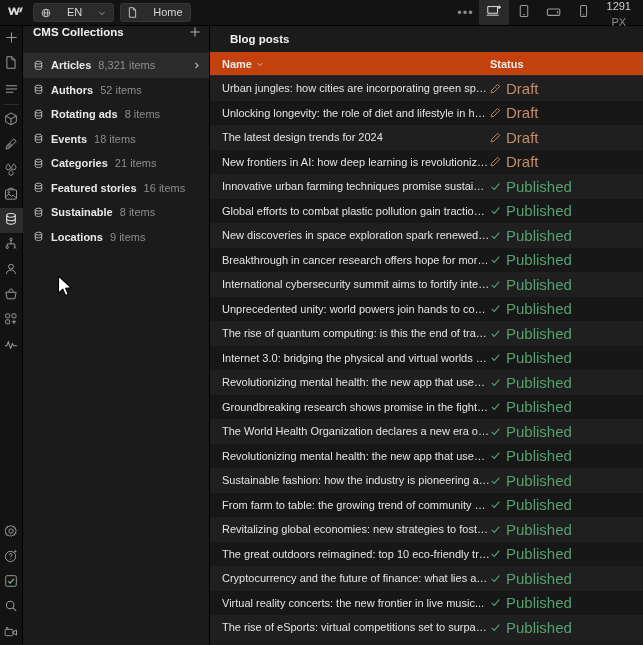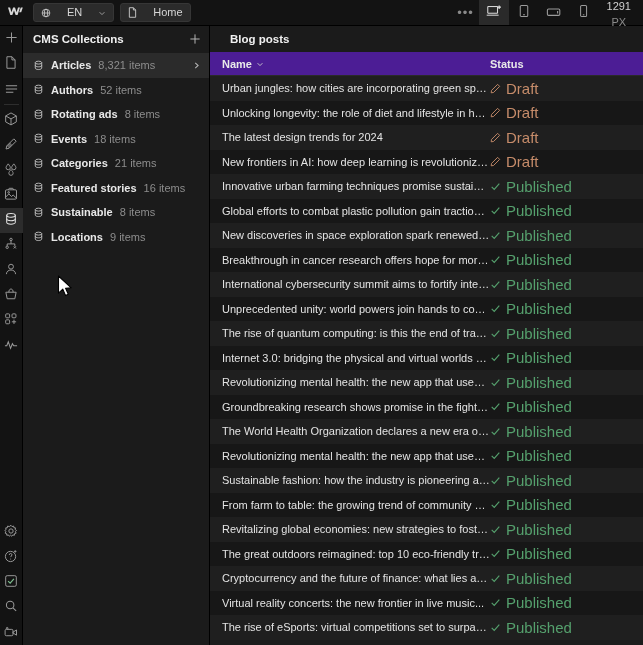--- a/index.html
+++ b/index.html
@@ -72,21 +72,21 @@
 
   
   .collections {
     width: 187px; min-width:187px;
     background: #1b1b1b;
     border-right: 1px solid #000;
     display:flex; flex-direction:column;
     position: relative;
   }
   .coll-header {
-    height: 26px; display:flex; align-items:center; justify-content:space-between;
+    height: 26px; display:flex; justify-content:space-between;
     padding: 0 8px 0 10px;
     gap: 32px;
   }
   .coll-title { color:#f0f0f0; font-size:11.5px; font-weight:bold; }
   .coll-add { color:#bdbdbd; display:flex; }
   .coll-list { padding-top: 1px; }
   .coll-item {
     height: 24.5px; display:flex; align-items:center; gap:7px;
     padding: 0 8px 0 10px; position:relative;
   }
@@ -101,21 +101,21 @@
 
   
   .main { flex:1; background:#1b1b1b; display:flex; flex-direction:column; min-width:0; }
   .main-header { height:26px; display:flex; align-items:center; padding-left:12px; }
   .main-title { color:#f0f0f0; font-size:11.5px; font-weight:bold;padding-left:8px; }
 
   .table { flex:1; display:flex; flex-direction:column; min-height:0; }
   .thead {
     height: 24px; display:flex; align-items:center;
     border-bottom:1px solid #2a2a2a;
-    background:#4c1d95;
+    background:#c2410c;
   }
   .th { color:#e9e9e9; font-size:11px; font-weight:bold; display:flex; align-items:center; gap:4px; }
   .th-name { padding-left:12px; width: 280px; }
   .th-status { }
   .th-chev { color:#cfcfcf; display:flex; }
 
   .tbody { flex:1; overflow:hidden; }
   .row {
     height: 24.5px; display:flex; align-items:center;
     background: #171717;

